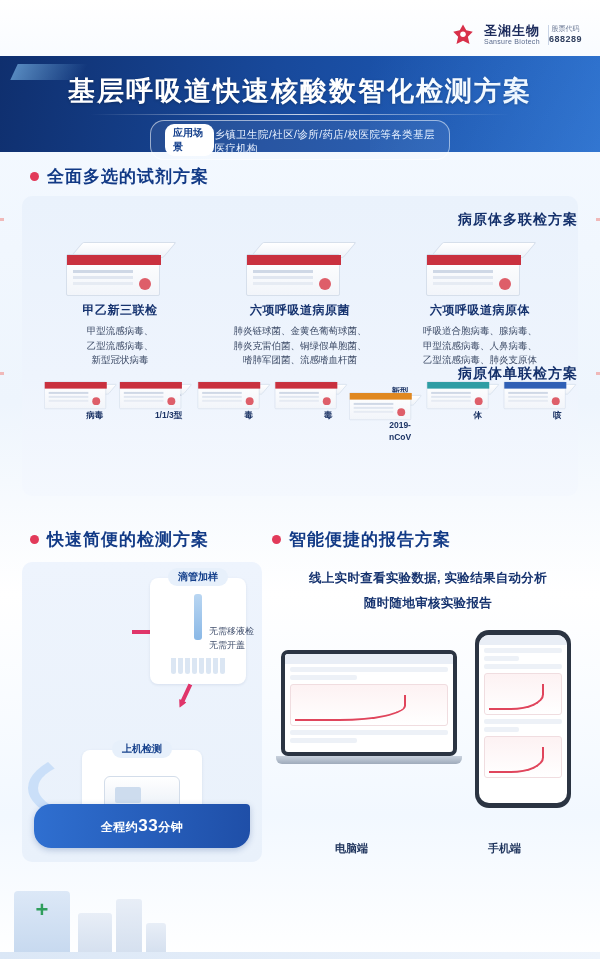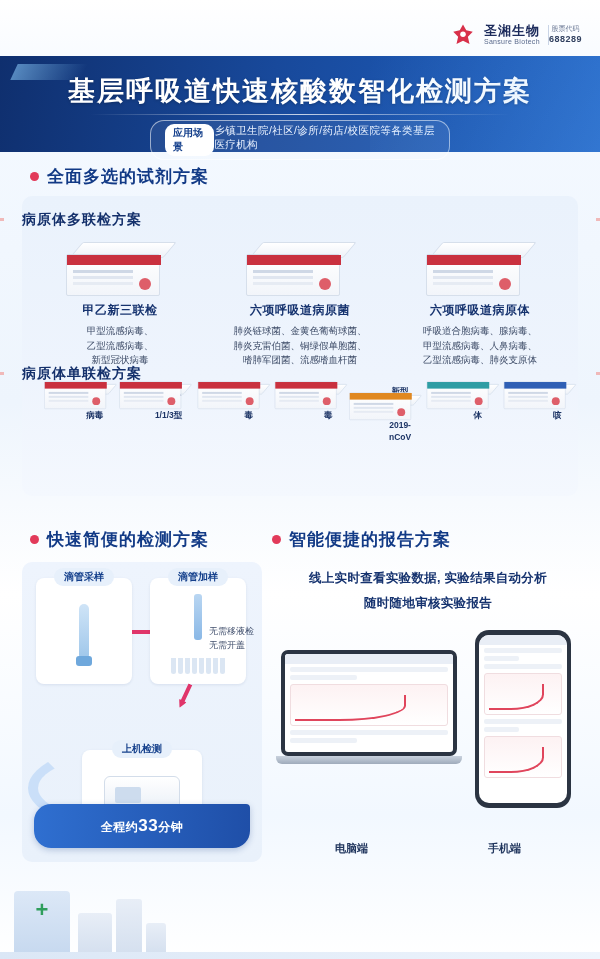--- a/index.html
+++ b/index.html
@@ -50,21 +50,21 @@
     position: absolute; top: 17px; left: 0; width: 600px; text-align: center;
     color: #ffffff; font-size: 27px; font-weight: 700; letter-spacing: 2px;
     text-shadow: 0 1px 3px rgba(0,0,0,.25);
   }
   .hero-underline {
     position: absolute; top: 58px; left: 50%; transform: translateX(-50%);
     width: 420px; height: 1px; background: linear-gradient(90deg, rgba(255,255,255,0), rgba(255,255,255,.75), rgba(255,255,255,0));
   }
   .scene {
     position: absolute; top: 64px; left: 50%; transform: translateX(-50%);
-    display: flex; align-items: flex-start; gap: 0;
+    display: flex; align-items: flex-end; gap: 0;
     border: 1px solid rgba(255,255,255,.55); border-radius: 14px;
     padding: 3px 14px; background: rgba(255,255,255,.07);
   }
   .scene-tag {
     background: #ffffff; color: #15408c; font-size: 10px; font-weight: 700;
     border-radius: 9px; padding: 2px 8px;
   }
   .scene-text { color: #eaf2ff; font-size: 10.5px; letter-spacing: .4px; }
 
   
@@ -73,21 +73,21 @@
   .sec-label { font-size: 17px; font-weight: 700; color: #123a86; letter-spacing: 1px; }
 
   .s1-title { position: absolute; top: 165px; left: 30px; }
 
   
   .card1 {
     position: absolute; top: 196px; left: 22px; width: 556px; height: 300px;
     background: linear-gradient(180deg, #eaf2fc 0%, #eef4fd 60%, #f4f8fe 100%);
     border-radius: 10px;
   }
-  .sub-head { text-align: left; position: relative; }
+  .sub-head { text-align: right; position: relative; }
   .sub-head .txt { font-size: 14px; font-weight: 700; color: #14306b; letter-spacing: 1px; }
   .arrow-l, .arrow-r {
     position: absolute; top: 50%; transform: translateY(-50%);
     width: 28px; height: 7px; background: #f0b9b9;
   }
   .arrow-l { left: -46px; clip-path: polygon(0 50%, 36% 0, 36% 30%, 100% 30%, 100% 70%, 36% 70%, 36% 100%); }
   .arrow-r { right: -46px; clip-path: polygon(100% 50%, 64% 0, 64% 30%, 0 30%, 0 70%, 64% 70%, 64% 100%); }
 
   .multi-head { position: absolute; top: 14px; left: 0; width: 556px; }
   .single-head { position: absolute; top: 168px; left: 0; width: 556px; }
@@ -456,24 +456,20 @@
   </div>
 
   <div class="sec-title s3-title">
     <span class="sec-dot"></span>
     <span class="sec-label">智能便捷的报告方案</span>
   </div>
 
   <div class="flow">
     <div class="arc"></div>
 
-    <div class="flow-box fb1">
-      <div class="fb-title">滴管采样</div>
-      <div class="swab"></div>
-    </div>
 
     <div class="arrow-pink ap1"></div>
 
     <div class="flow-box fb2">
       <div class="fb-title">滴管加样</div>
       <div class="pipette"></div>
       <div class="tubes">
         <i></i>
           <i></i>
           <i></i>

